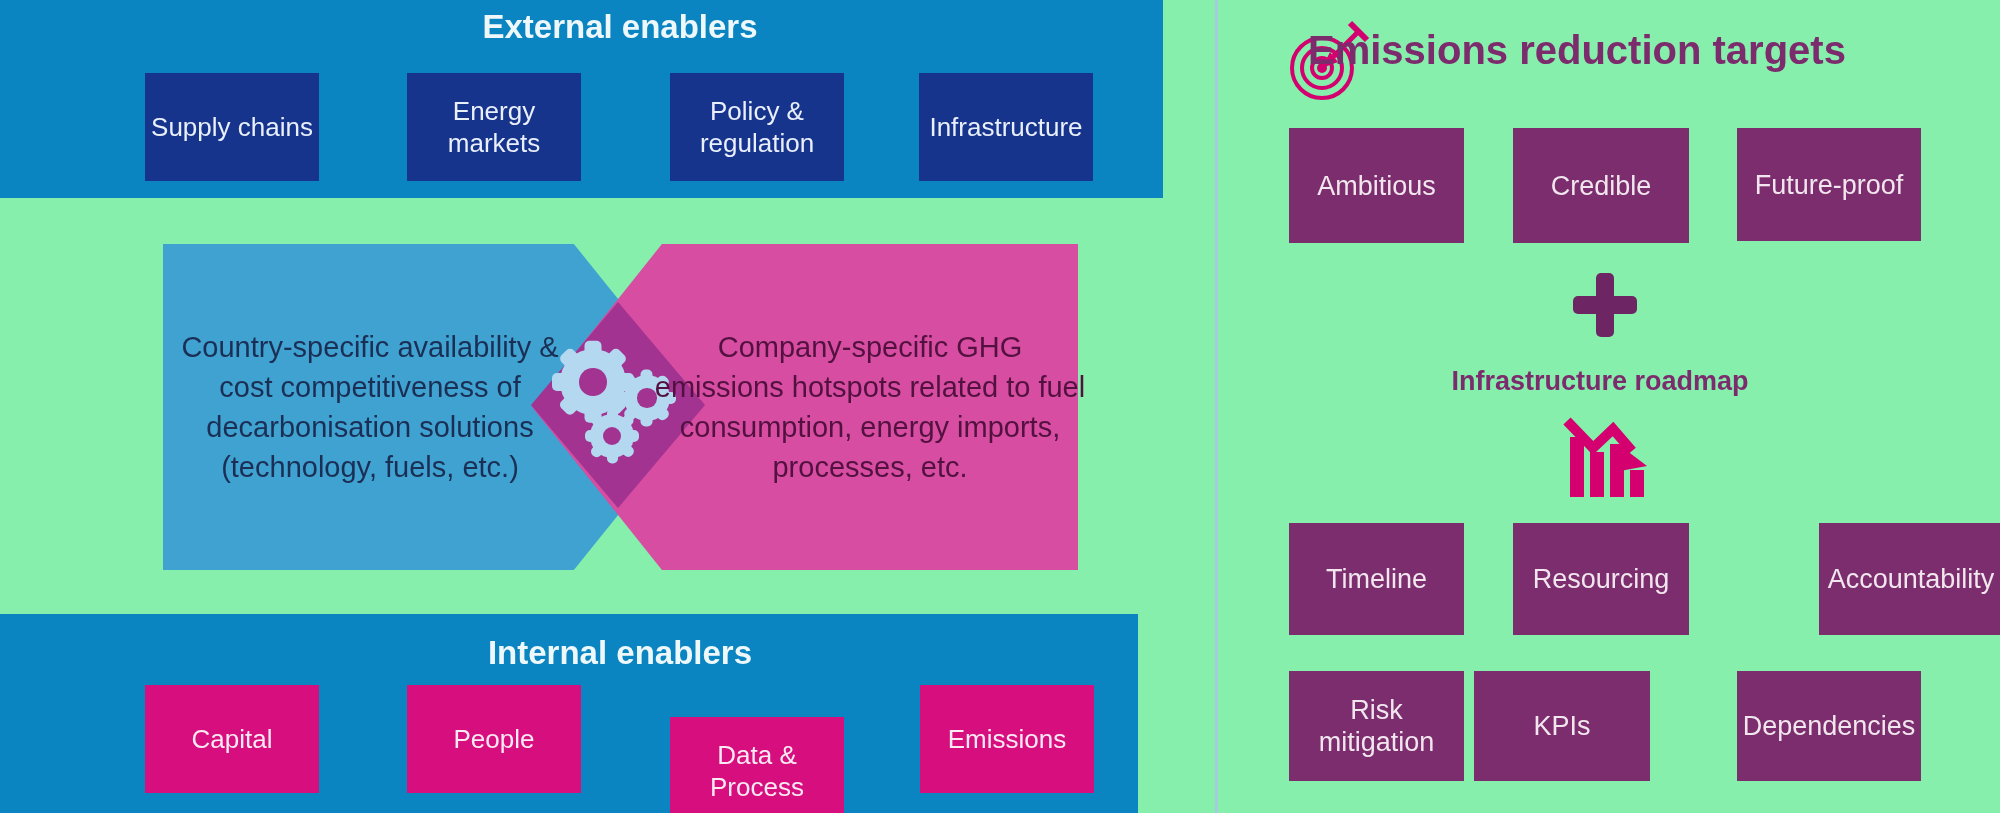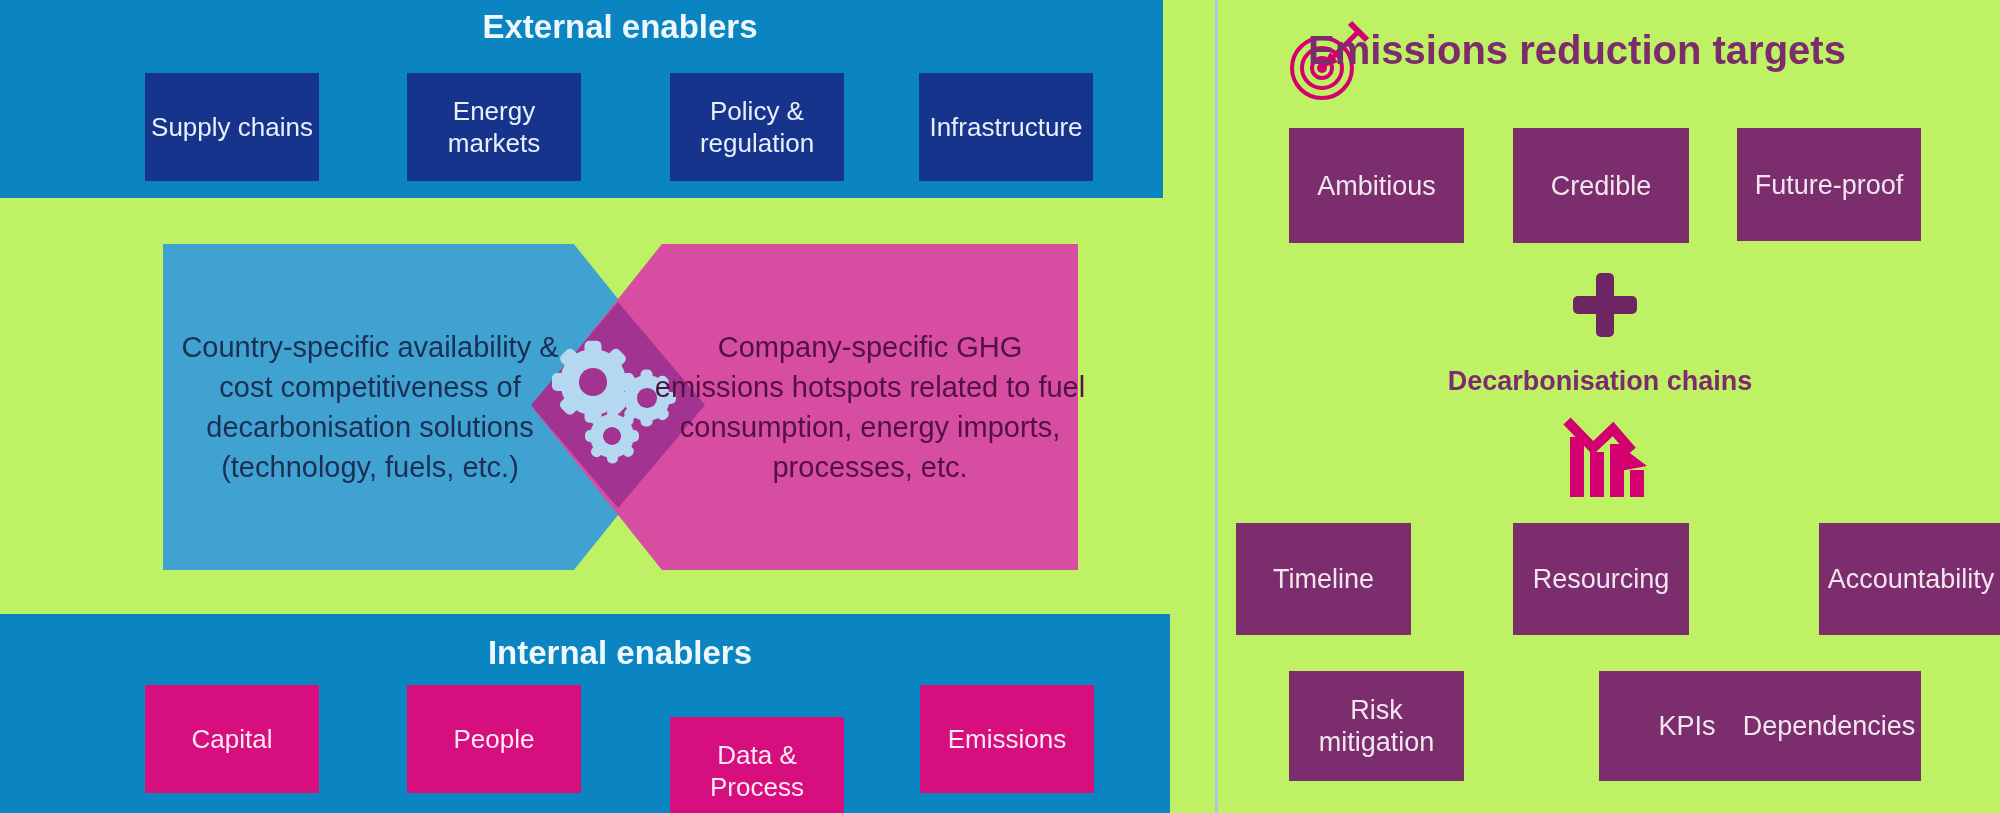--- a/index.html
+++ b/index.html
@@ -1,17 +1,17 @@
 <!DOCTYPE html>
 <html><head>
 <meta charset="utf-8">
 <style>
   html,body{margin:0;padding:0;background:#ffffff;}
   .canvas{
-    position:relative;width:2000px;height:813px;background:#bef264;
+    position:relative;width:2000px;height:813px;background:#86efac;
     font-family:"Liberation Sans",sans-serif;overflow:hidden;
   }
   .abs{position:absolute;}
   
   .banner{position:absolute;background:#0a85c1;}
   .banner-title{
     position:absolute;left:0;width:1240px;text-align:center;
     font-weight:700;font-size:33px;color:#eef8fb;
   }
   
@@ -104,21 +104,21 @@
       <span class="t r90"></span>
       <span class="t r135"></span>
       <span class="c"></span>
       <span class="h"></span>
     </div>
   </div>
 
   <div class="band-text blue">Country-specific availability &amp; cost competitiveness of decarbonisation solutions (technology, fuels, etc.)</div>
   <div class="band-text pink">Company-specific GHG emissions hotspots related to fuel consumption, energy imports, processes, etc.</div>
 
-  <div class="banner" style="left:0;top:614px;width:1138px;height:199px;padding-left:32px;">
+  <div class="banner" style="left:0;top:614px;width:1138px;height:199px;">
     <div class="banner-title" style="top:20px;">Internal enablers</div>
   </div>
   <div class="box magenta" style="left:145px;top:685px;width:174px;height:108px;">Capital</div>
   <div class="box magenta" style="left:407px;top:685px;width:174px;height:108px;">People</div>
   <div class="box magenta" style="left:670px;top:685px;width:174px;height:108px;margin-top:32px;">Data &amp; Process</div>
   <div class="box magenta" style="left:920px;top:685px;width:174px;height:108px;">Emissions</div>
 
   <div class="divider"></div>
 
   <div class="abs" style="left:1288px;top:20px;width:84px;height:84px;">
@@ -136,34 +136,34 @@
 
   <div class="box purple" style="left:1289px;top:128px;width:175px;height:115px;">Ambitious</div>
   <div class="box purple" style="left:1513px;top:128px;width:176px;height:115px;">Credible</div>
   <div class="box purple" style="left:1737px;top:128px;width:184px;height:113px;">Future-proof</div>
 
   <div class="plus">
     <span class="v"></span>
     <span class="hz"></span>
   </div>
 
-  <div class="roadmap-title">Decarbonisation chains</div>
+  <div class="roadmap-title">Infrastructure roadmap</div>
 
   <div class="abs" style="left:1562px;top:415px;width:88px;height:84px;">
     <svg width="88" height="84" viewBox="0 0 88 84">
       <rect x="8" y="22" width="14" height="60" fill="#d4006f"></rect>
       <rect x="28" y="37" width="14" height="45" fill="#d4006f"></rect>
       <rect x="48" y="29" width="14" height="53" fill="#d4006f"></rect>
       <rect x="68" y="55" width="14" height="27" fill="#d4006f"></rect>
       <polyline points="5,6 31,33 51,14 70,36" fill="none" stroke="#d4006f" stroke-width="10"></polyline>
       <polygon points="60,32 85,51 58,56" fill="#d4006f"></polygon>
     </svg>
   </div>
 
-  <div class="box purple" style="left:1236px;top:523px;width:175px;height:112px;">Timeline</div>
+  <div class="box purple" style="left:1289px;top:523px;width:175px;height:112px;">Timeline</div>
   <div class="box purple" style="left:1513px;top:523px;width:176px;height:112px;">Resourcing</div>
   <div class="box purple" style="left:1819px;top:523px;width:184px;height:112px;">Accountability</div>
 
   <div class="box purple" style="left:1289px;top:671px;width:175px;height:110px;">Risk mitigation</div>
-  <div class="box purple" style="left:1599px;top:671px;width:176px;height:110px;">KPIs</div>
+  <div class="box purple" style="left:1474px;top:671px;width:176px;height:110px;">KPIs</div>
   <div class="box purple" style="left:1737px;top:671px;width:184px;height:110px;">Dependencies</div>
 
 </div>
 
 </body></html>

